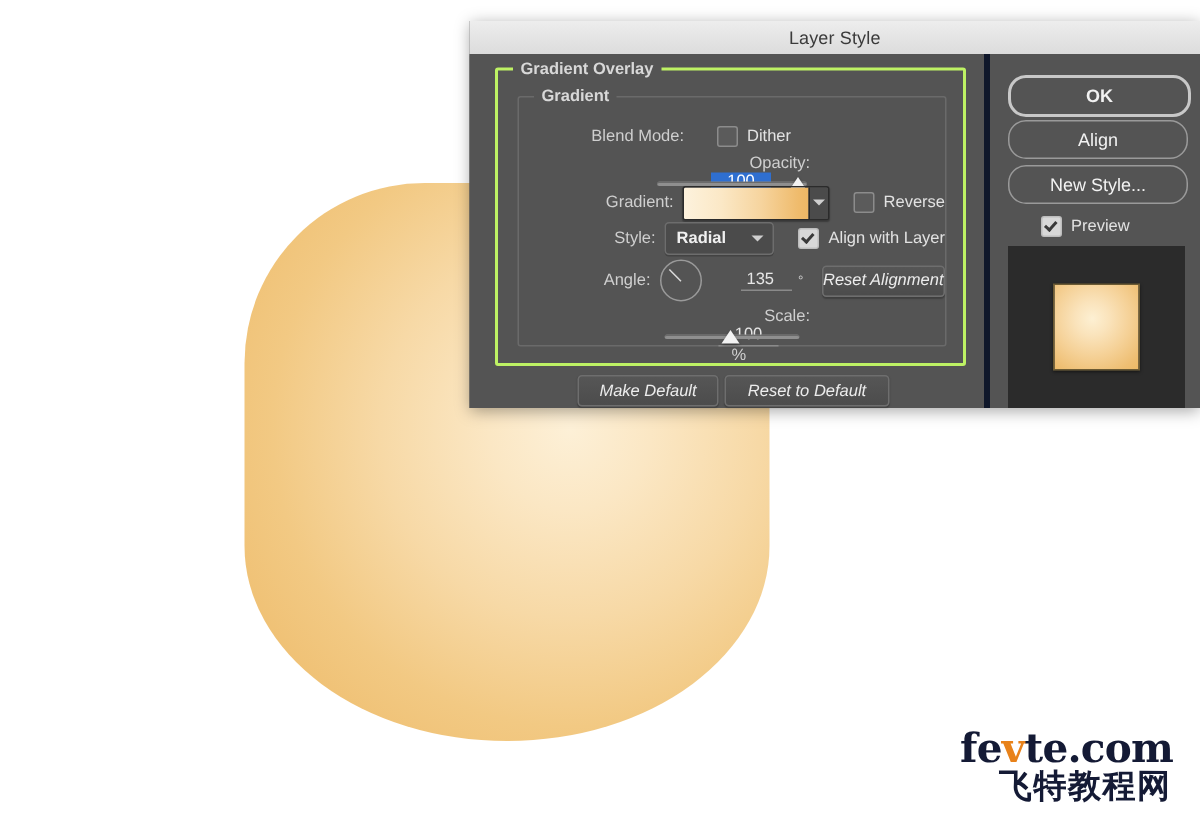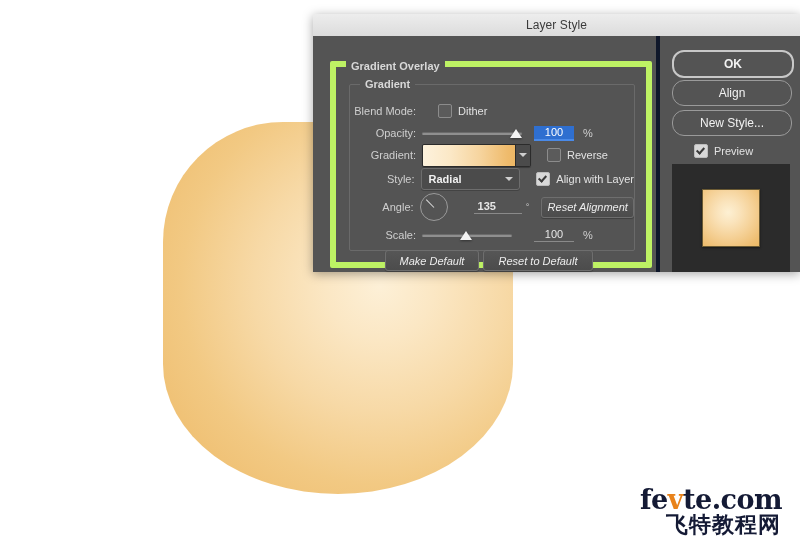--- a/index.html
+++ b/index.html
@@ -54,22 +54,22 @@
   #dialog-body{
     position:absolute;left:0;top:22px;right:0;bottom:0;
     background:#545454;
   }
 
   
   #left-pane{
     position:absolute;left:0;top:0;width:343px;height:236px;
   }
   #group-gradient-overlay{
-    position:absolute;left:17px;top:25px;width:310px;height:195px;
-    border:6px solid #bef264;border-radius:2px;
+    position:absolute;left:17px;top:9px;width:310px;height:195px;
+    border:2px solid #bef264;border-radius:2px;
   }
   .group-legend{
     position:absolute;
     background:#545454;
     padding:0 5px;
     font-size:11px;color:#d8d8d8;font-weight:bold;
     white-space:nowrap;
   }
   #legend-gradient-overlay{left:10px;top:-7px;}
   #group-gradient{
@@ -83,20 +83,21 @@
     height:20px;
     display:flex;align-items:center;
   }
   .lbl{
     font-size:11px;color:#cfcfcf;
     text-align:right;
     width:72px;
     padding-right:6px;
     box-sizing:border-box;
     white-space:nowrap;
+    margin-left:44px;
   }
 
   
   .select{
     position:relative;
     height:20px;
     background:#4b4b4b;
     border:1px solid #6d6d6d;
     border-radius:3px;
     display:flex;align-items:center;
@@ -288,21 +289,21 @@
           <div class="group-legend" id="legend-gradient">Gradient</div>
 
           <div class="row" style="top:16px;width:284px;">
             <div class="lbl">Blend Mode:</div>
             <div class="cb-wrap" style="margin-left:16px;">
               <span class="cb"></span>
               <span class="cb-label">Dither</span>
             </div>
           </div>
 
-          <div class="row" style="top:38px;width:284px;">
+          <div class="row" style="top:38px;width:284px;flex-direction:column;">
             <div class="lbl">Opacity:</div>
             <div class="slider" style="width:100px;">
               <div class="slider-track"></div>
               <div class="slider-thumb" style="left:88px;"></div>
             </div>
             <div class="numfield selected" style="margin-left:12px;">100</div>
             <span class="unit" style="margin-left:9px;">%</span>
           </div>
 
           <div class="row" style="top:60px;width:284px;">
@@ -329,26 +330,26 @@
               <span class="cb checked"></span>
               <span class="cb-label">Align with Layer</span>
             </div>
           </div>
 
           <div class="row" style="top:108px;width:284px;height:28px;">
             <div class="lbl">Angle:</div>
             <div id="angle-dial">
               <div id="angle-dial-needle"></div>
             </div>
-            <div class="numfield" style="margin-left:26px;width:46px;text-align:left;padding-left:4px;font-weight:bold;">135</div>
+            <div class="numfield" style="margin-left:26px;width:46px;text-align:left;padding-left:4px;">135</div>
             <span class="unit" style="margin-left:4px;font-size:9px;">°</span>
             <div class="pushbtn" style="margin-left:12px;width:94px;height:19px;">Reset Alignment</div>
           </div>
 
-          <div class="row" style="top:140px;width:284px;">
+          <div class="row" style="top:140px;width:284px;flex-direction:column;">
             <div class="lbl">Scale:</div>
             <div class="slider" style="width:90px;">
               <div class="slider-track"></div>
               <div class="slider-thumb" style="left:38px;"></div>
             </div>
             <div class="numfield" style="margin-left:22px;">100</div>
             <span class="unit" style="margin-left:9px;">%</span>
           </div>
 
         </div>

